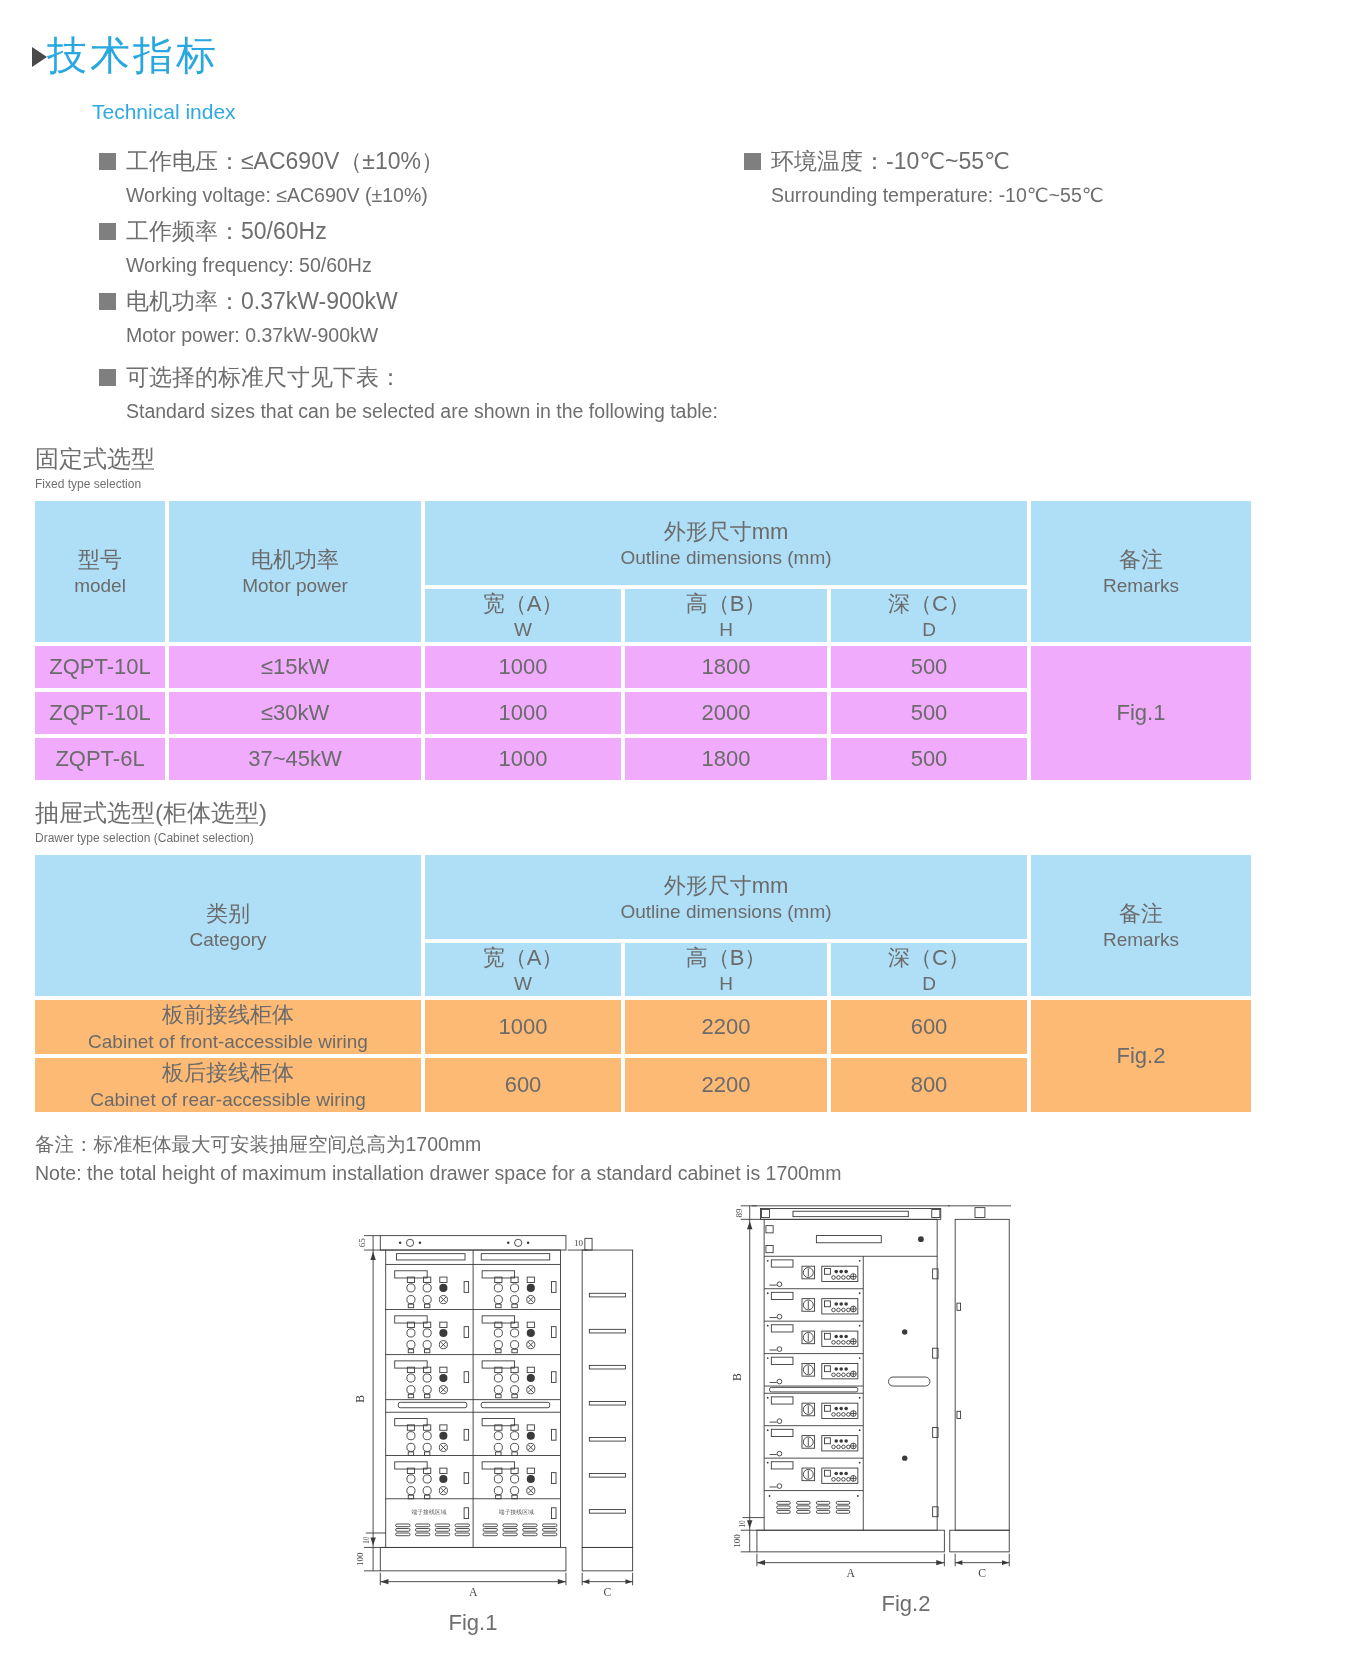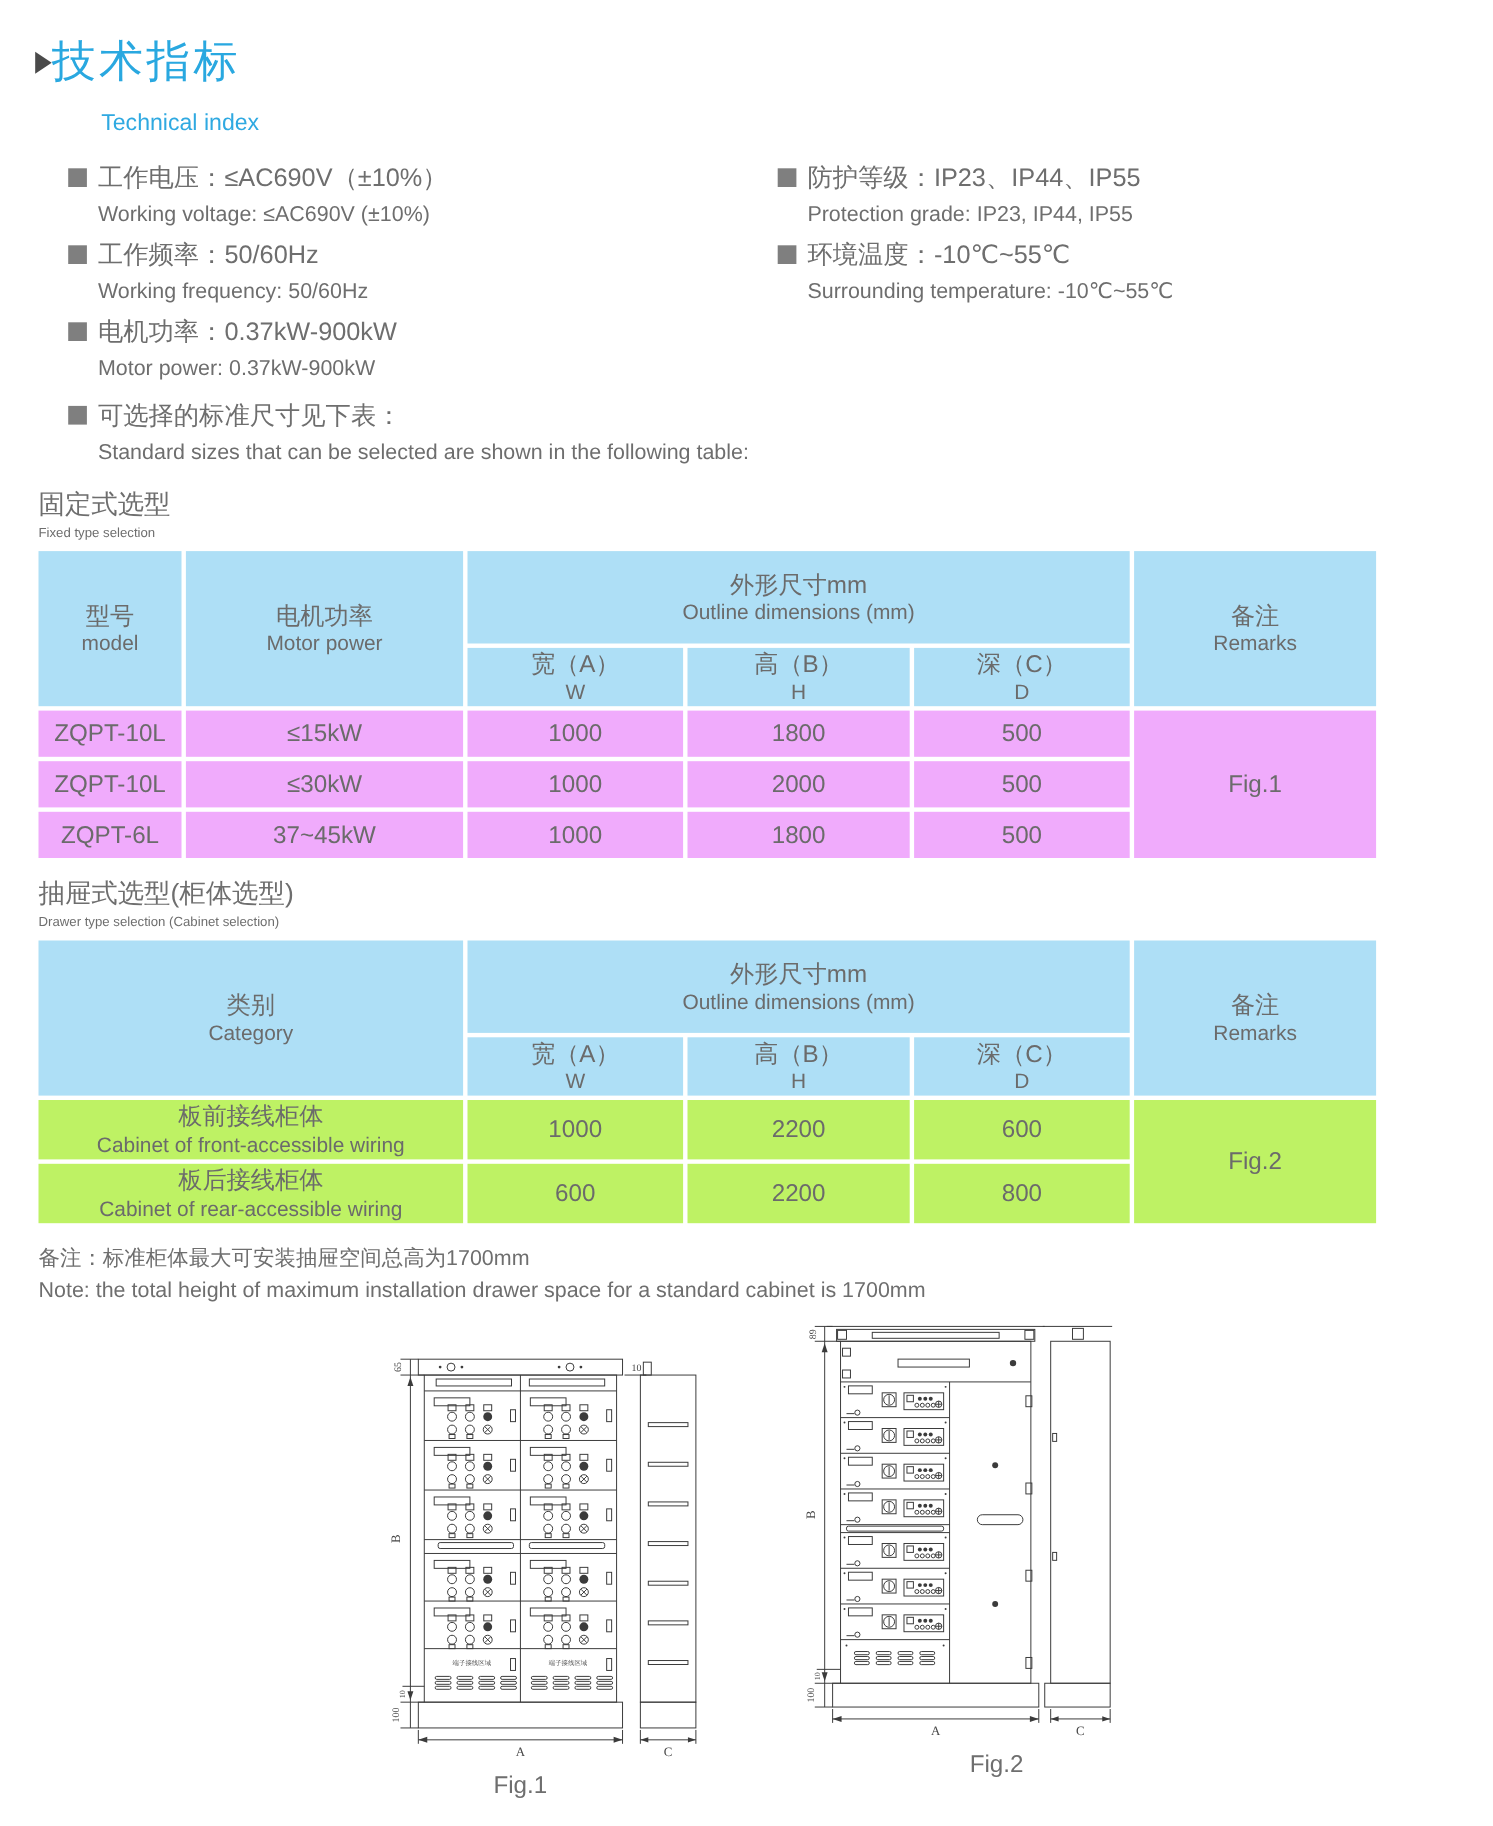--- a/index.html
+++ b/index.html
@@ -11,41 +11,41 @@
   .page { position:relative; width:1357px; height:1660px; padding-top:28px; }
 
   
   .hdr { padding-left:32px; }
   .hdr-row { display:flex; align-items:center; }
   .tri { width:0; height:0; border-left:15px solid #4a4a4a; border-top:10px solid transparent; border-bottom:10px solid transparent; margin-top:2px; }
   .title-cn { font-size:40px; color:#29a8e0; letter-spacing:3px; }
   .title-en { font-size:21px; color:#2fa9e1; margin:17px 0 0 60px; }
 
   
-  .specs { display:flex; margin-top:20px; }
+  .specs { display:flex; margin-top:20px;padding-left:37px; }
   .spec-col.left  { width:645px; margin-left:62px; }
   .pair { margin-bottom:2px; }
   .cn-line { position:relative; font-size:23px; line-height:35px; padding-left:27px; color:#6e6e6e; }
   .cn-line .bullet { position:absolute; left:0; top:9px; width:17px; height:17px; background:#7f7f7f; }
   .en-line { font-size:19.5px; line-height:33px; padding-left:27px; color:#6e6e6e; }
   .pair.table-note { margin-top:8px; }
 
   
   .section { margin-left:35px; margin-top:15px; }
   .sec-cn { font-size:24px; line-height:27px; }
   .sec-en { font-size:12px; line-height:24px; }
   table { border-collapse:separate; border-spacing:4px; table-layout:fixed; margin-left:31px; margin-top:1px; }
   th,td { font-weight:normal; text-align:center; vertical-align:middle; color:#6b6b6b; }
   .hcell { background:#aedff6; }
   th .cn  { font-size:22px; line-height:29px; }
   th .en  { font-size:19px; line-height:24px; }
   .th-main td, tr.row-main th { height:84px; }
   tr.row-sub th { height:50px; }
   td.data { background:#f0abfc; font-size:22px; height:42px; }
-  td.data2 { background:#bef264; font-size:22px; height:44px; }
+  td.data2 { background:#fdba74; font-size:22px; height:44px; }
   td .cn2 { font-size:22px; line-height:29px; }
   td .en2 { font-size:19px; line-height:25px; }
 
   
   .note { margin-left:35px; margin-top:14px; font-size:19.5px; line-height:29px; }
 
   
   .figs { position:relative; height:505px; margin-top:2px; }
   .figblock { position:absolute; }
   .fig1 { left:346px; top:24px; }
@@ -85,24 +85,20 @@
       <div class="pair">
         <div class="cn-line"><span class="bullet"></span><span>电机功率：0.37kW-900kW</span></div>
         <div class="en-line">Motor power: 0.37kW-900kW</div>
       </div>
       <div class="pair table-note">
         <div class="cn-line"><span class="bullet"></span><span>可选择的标准尺寸见下表：</span></div>
         <div class="en-line">Standard sizes that can be selected are shown in the following table:</div>
       </div>
     </div>
     <div class="spec-col right">
-      <div class="pair">
-        <div class="cn-line"><span class="bullet"></span><span>防护等级：IP23、IP44、IP55</span></div>
-        <div class="en-line">Protection grade: IP23, IP44, IP55</div>
-      </div>
       <div class="pair">
         <div class="cn-line"><span class="bullet"></span><span>环境温度：-10℃~55℃</span></div>
         <div class="en-line">Surrounding temperature: -10℃~55℃</div>
       </div>
     </div>
   </div>
 
   <div class="section">
     <div class="sec-cn">固定式选型</div>
     <div class="sec-en">Fixed type selection</div>

